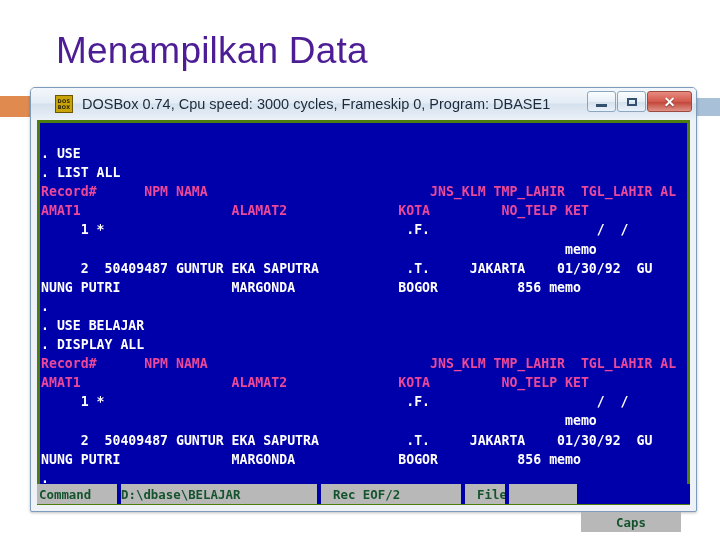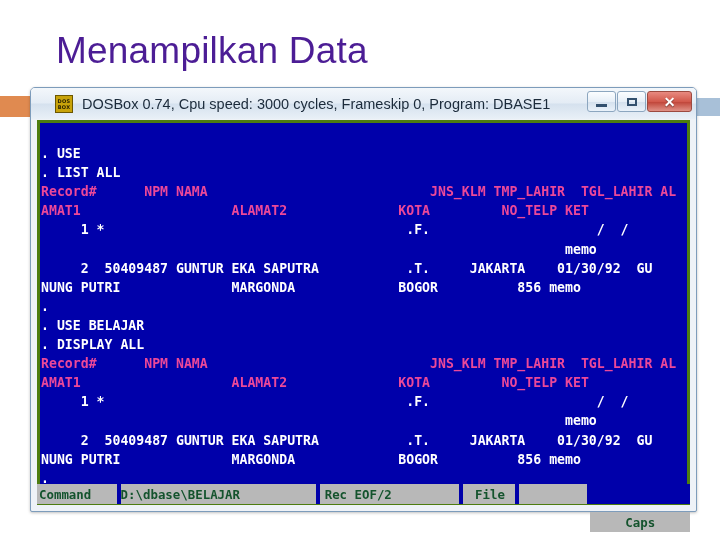--- a/index.html
+++ b/index.html
@@ -194,22 +194,22 @@
     background: #b8b8b8;
     display: flex;
     align-items: center;
     height: 100%;
     box-sizing: border-box;
     overflow: hidden;
     white-space: nowrap;
   }
   .sc-command  { width: 80px; padding-left: 2px; }
   .sc-path     { width: 196px; }
-  .sc-rec      { width: 140px; padding-left: 5px; }
-  .sc-file     { width: 52px;  padding-left: 12px; }
+  .sc-rec      { width: 140px; padding-left: 12px; }
+  .sc-file     { width: 40px;  padding-left: 12px; }
   .sc-mode     { width: 68px; }
   .sc-caps     { width: 100px; justify-content: center; margin-top: 28px; }
   .status-gap  { width: 4px; background: #0000aa; }
 </style>
 </head>
 <body>
 
 <div id="slide-title">Menampilkan Data</div>
 
 <div id="left-accent-bar"></div>

